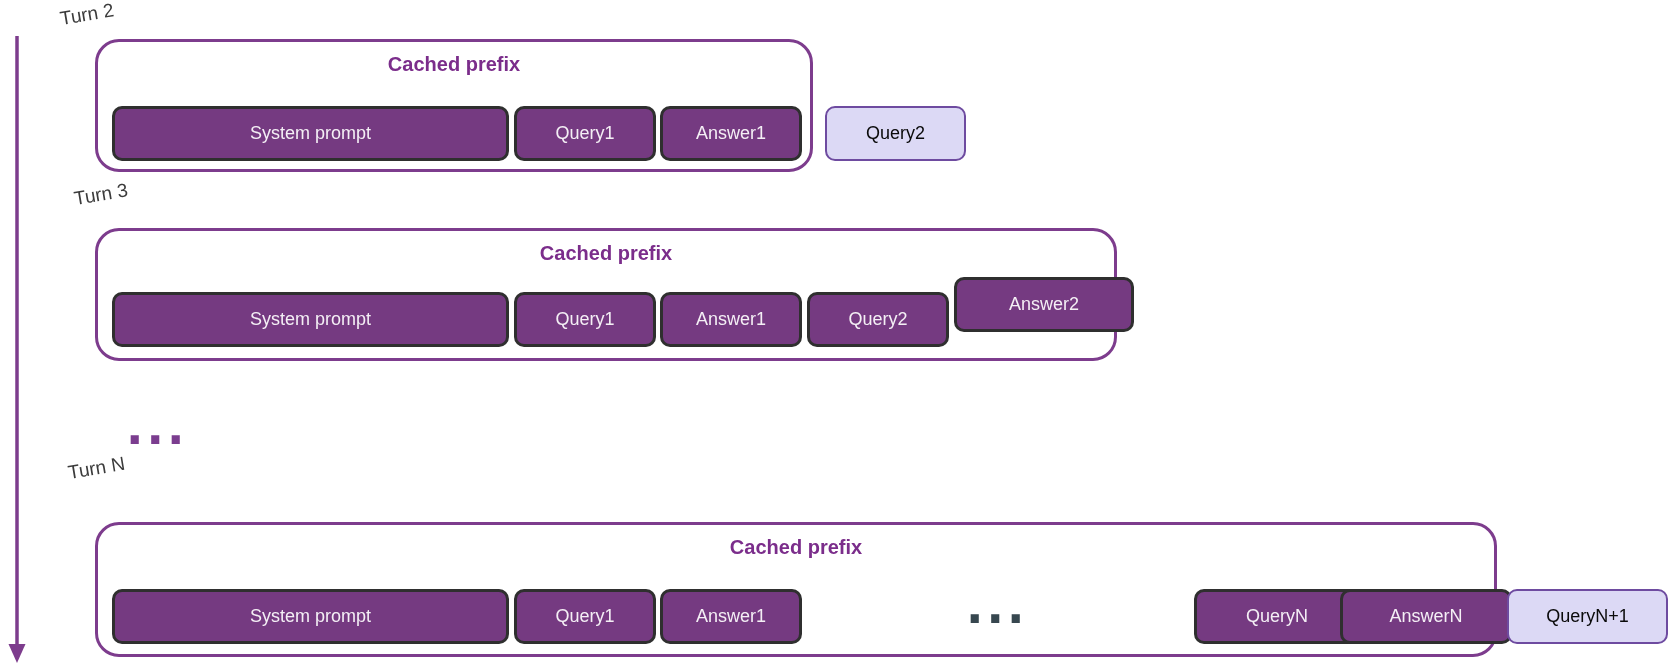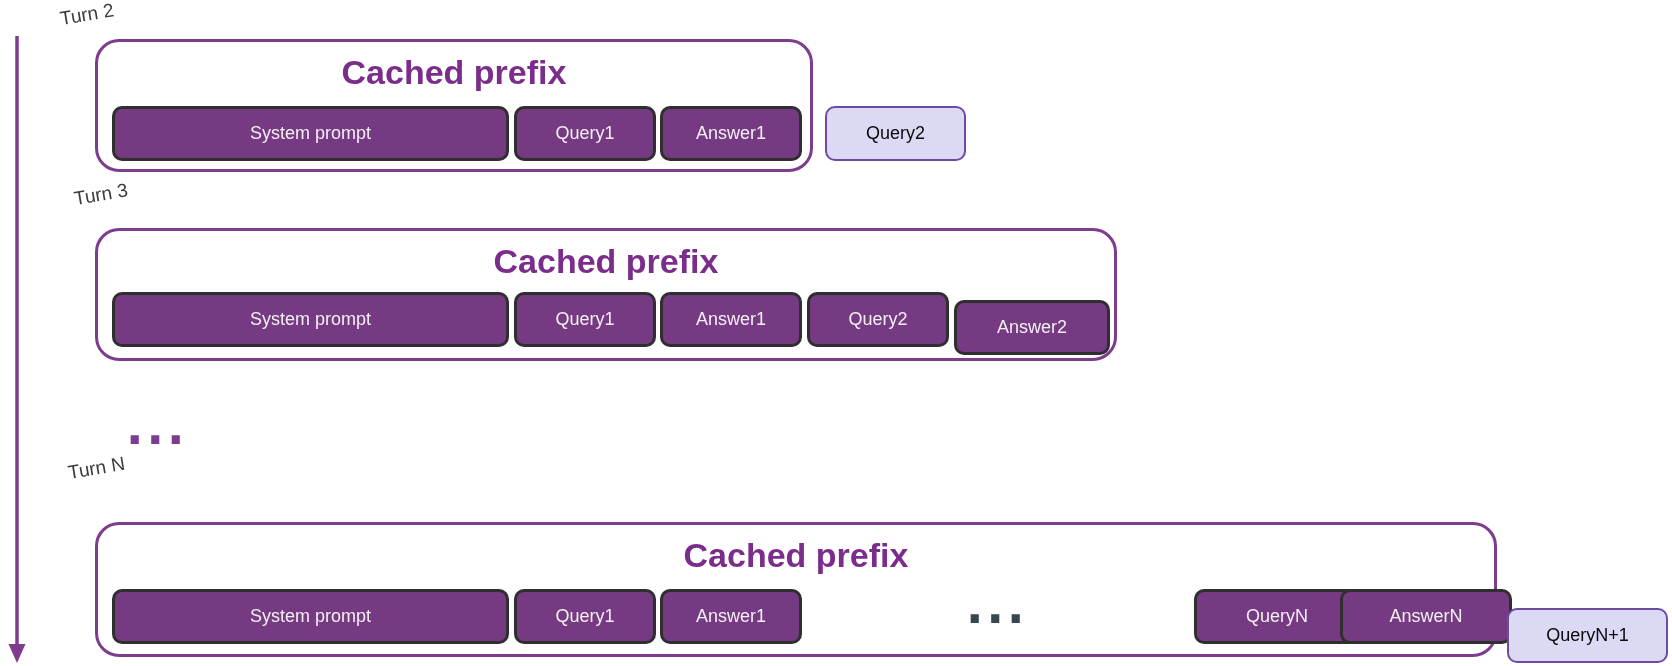--- a/index.html
+++ b/index.html
@@ -14,21 +14,21 @@
     color:var(--turn_label_text,#3b3b3b);
     transform:rotate(-9.5deg); transform-origin:left bottom; white-space:nowrap;
   }
   .prefix-box {
     position:absolute; box-sizing:border-box;
     border:3px solid var(--box_border,#7d3c8d);
     border-radius:24px; background:#ffffff;
   }
   .box-title {
     width:100%; text-align:center; padding-top:11px;
-    font-size:34px; font-weight:600; color:var(--title_text,#7b2d8b);
+    font-size:20px; font-weight:600; color:var(--title_text,#7b2d8b);
   }
   .seg {
     position:absolute; height:55px; box-sizing:border-box;
     display:flex; align-items:center; justify-content:center;
     border-radius:10px; font-size:18px; white-space:nowrap;
   }
   .seg.dark {
     background:var(--pill_dark_fill,#753a81);
     border:3px solid var(--pill_dark_border,#2f2f2f);
     color:var(--pill_dark_text,#f4eff5);
@@ -67,30 +67,30 @@
 
   <div class="turn-label" style="left:76px;top:188px">Turn 3</div>
 
   <div class="prefix-box" style="left:95px;top:228px;width:1022px;height:133px">
     <div class="box-title">Cached prefix</div>
   </div>
   <div class="seg dark" style="left:112px;top:292px;width:397px">System prompt</div>
   <div class="seg dark" style="left:514px;top:292px;width:142px">Query1</div>
   <div class="seg dark" style="left:660px;top:292px;width:142px">Answer1</div>
   <div class="seg dark" style="left:807px;top:292px;width:142px">Query2</div>
-  <div class="seg dark" style="left:954px;top:300px;width:156px">Answer2</div>
+  <div class="seg dark" style="left:954px;top:277px;width:180px">Answer2</div>
 
   <div class="dots purple" style="left:126px;top:405px">...</div>
 
   <div class="turn-label" style="left:70px;top:462px">Turn N</div>
 
   <div class="prefix-box" style="left:95px;top:522px;width:1402px;height:135px">
     <div class="box-title">Cached prefix</div>
   </div>
   <div class="seg dark" style="left:112px;top:589px;width:397px">System prompt</div>
   <div class="seg dark" style="left:514px;top:589px;width:142px">Query1</div>
   <div class="seg dark" style="left:660px;top:589px;width:142px">Answer1</div>
   <div class="dots slate" style="left:966px;top:584px">...</div>
   <div class="seg dark" style="left:1194px;top:589px;width:166px">QueryN</div>
   <div class="seg dark" style="left:1340px;top:589px;width:172px">AnswerN</div>
-  <div class="seg light" style="left:1507px;top:608px;width:161px">QueryN+1</div>
+  <div class="seg light" style="left:1507px;top:589px;width:161px">QueryN+1</div>
 
 </div>
 
 </body></html>

